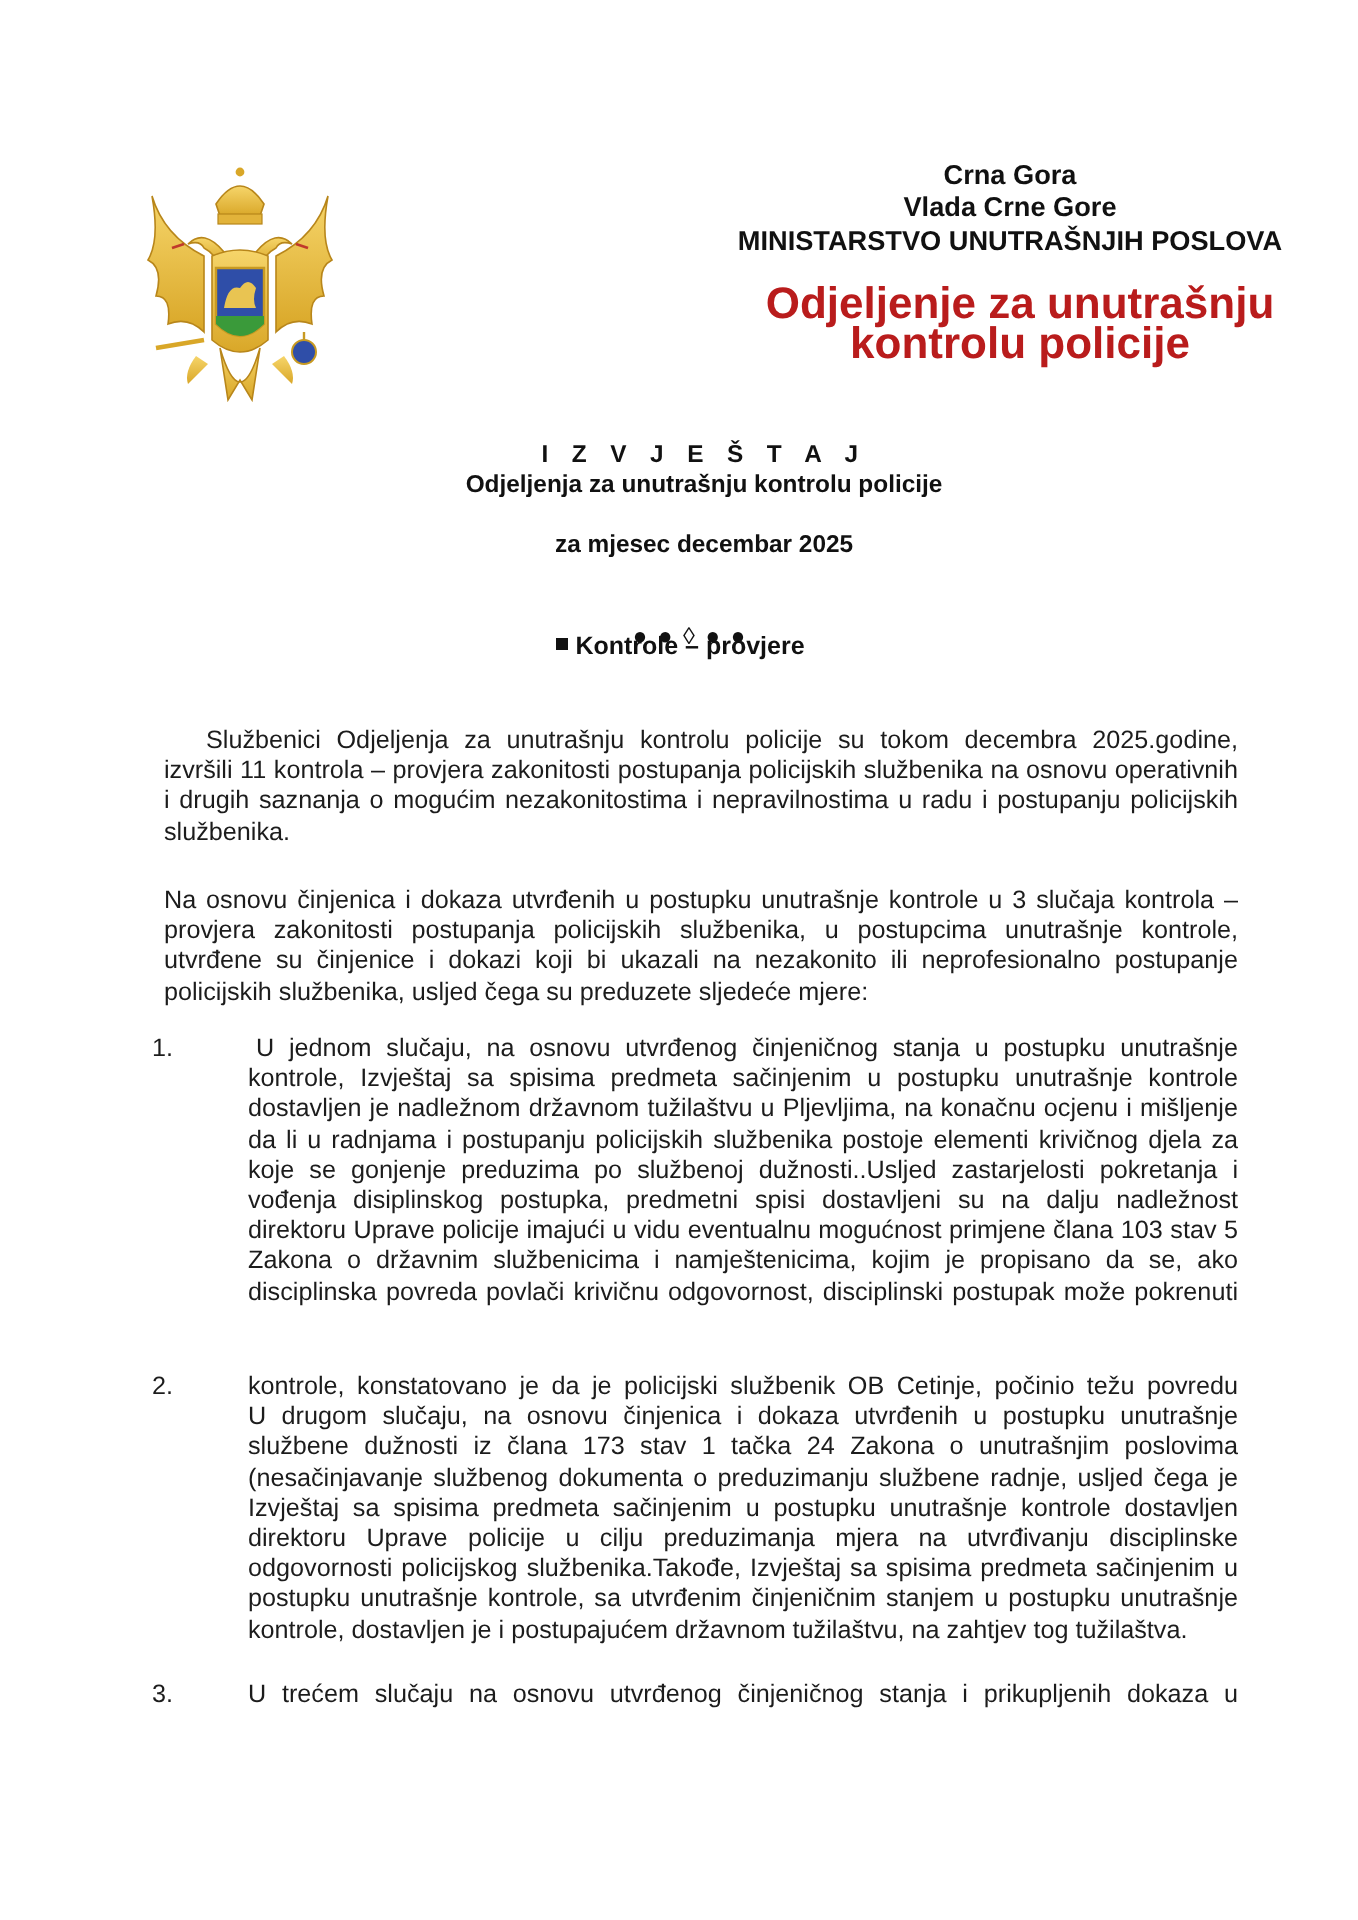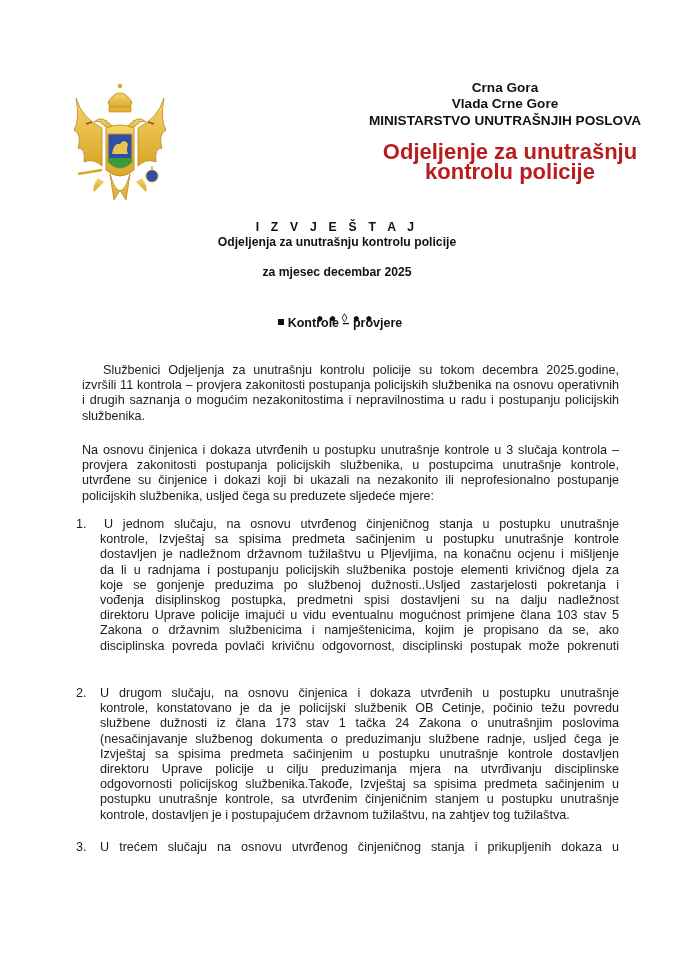--- a/index.html
+++ b/index.html
@@ -10,21 +10,21 @@
   .coat { position: absolute; left: 72px; top: 78px; width: 96px; height: 136px; }
 
   .hdr { position: absolute; left: 340px; width: 330px; text-align: center;
          font-weight: bold; font-size: 13.6px; line-height: 16px; color: #111; }
   .hdr.l1 { top: 80px; left: 395px; width: 220px; }
   .hdr.l2 { top: 96px; left: 395px; width: 220px; }
   .hdr.l3 { top: 113px; left: 340px; width: 330px; }
   .dept { position: absolute; left: 340px; top: 142px; width: 340px; text-align: center;
           color: #b91c1c; font-weight: bold; font-size: 22px; line-height: 20px; }
 
-  .title { position: absolute; left: 172px; width: 330px; text-align: center;
+  .title { position: absolute; left: 187px; width: 330px; text-align: center;
            font-weight: bold; font-size: 12.2px; line-height: 14.5px; color: #111; }
   .title.t0 { top: 220px; letter-spacing: 4.2px; }
   .title.t1 { top: 235px; }
   .title.t2 { top: 250px; }
   .title.t3 { top: 265px; }
 
   .sep { position: absolute; left: 300px; top: 311px; width: 90px; text-align: center;
          font-size: 12px; color: #111; letter-spacing: 1px; }
 
   .sect { position: absolute; left: 220px; top: 316px; width: 240px; text-align: center;
@@ -36,21 +36,21 @@
           text-align: justify; color: #1c1c1c; }
   .para .ln { display: block; text-align: justify; text-align-last: justify; white-space: nowrap; }
   .para .ln.last { text-align-last: left; }
 
   .p1 { top: 363px; }
   .p2 { top: 443px; }
 
   .item { position: absolute; left: 76px; width: 543px; font-size: 12.6px; line-height: 15.2px; color: #1c1c1c; }
   .item .num { position: absolute; left: 0; top: 0; width: 24px; }
   .item .body { position: absolute; left: 24px; width: 519px; }
-  .item .ln { display: block; text-align: justify; text-align-last: justify; white-space: nowrap; }
+  .item .ln { display: block; text-align: justify; text-align-last: justify; white-space: nowrap; margin-left: 24px; }
   .item .ln.last { text-align-last: left; }
   .i1 { top: 517px; }
   .i2 { top: 686px; }
   .i3 { top: 840px; }
 </style>
 </head>
 <body>
 
 <div class="page">
 
@@ -130,22 +130,22 @@
       <span class="ln">vođenja disiplinskog postupka, predmetni spisi dostavljeni su na dalju nadležnost</span>
       <span class="ln">direktoru Uprave policije imajući u vidu eventualnu mogućnost primjene člana 103 stav 5</span>
       <span class="ln">Zakona o državnim službenicima i namještenicima, kojim je propisano da se, ako</span>
       <span class="ln">disciplinska povreda povlači krivičnu odgovornost, disciplinski postupak može pokrenuti</span>
     </div>
   </div>
 
   <div class="item i2">
     <span class="num">2.</span>
     <div class="body">
+      <span class="ln">kontrole, konstatovano je da je policijski službenik OB Cetinje, počinio težu povredu</span>
       <span class="ln">U drugom slučaju, na osnovu činjenica i dokaza utvrđenih u postupku unutrašnje</span>
-      <span class="ln">kontrole, konstatovano je da je policijski službenik OB Cetinje, počinio težu povredu</span>
       <span class="ln">službene dužnosti iz člana 173 stav 1 tačka 24 Zakona o unutrašnjim poslovima</span>
       <span class="ln">(nesačinjavanje službenog dokumenta o preduzimanju službene radnje, usljed čega je</span>
       <span class="ln">Izvještaj sa spisima predmeta sačinjenim u postupku unutrašnje kontrole dostavljen</span>
       <span class="ln">direktoru Uprave policije u cilju preduzimanja mjera na utvrđivanju disciplinske</span>
       <span class="ln">odgovornosti policijskog službenika.Takođe, Izvještaj sa spisima predmeta sačinjenim u</span>
       <span class="ln">postupku unutrašnje kontrole, sa utvrđenim činjeničnim stanjem u postupku unutrašnje</span>
       <span class="ln last">kontrole, dostavljen je i postupajućem državnom tužilaštvu, na zahtjev tog tužilaštva.</span>
     </div>
   </div>
 

